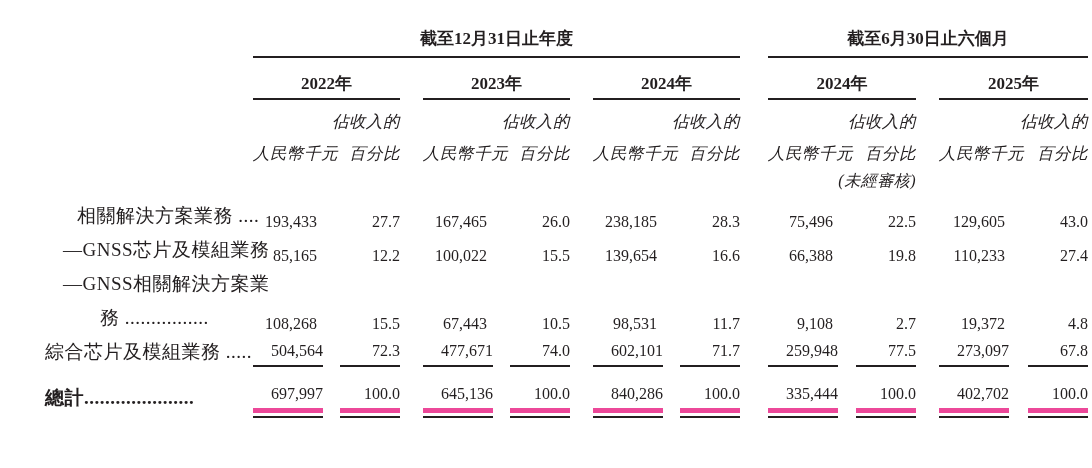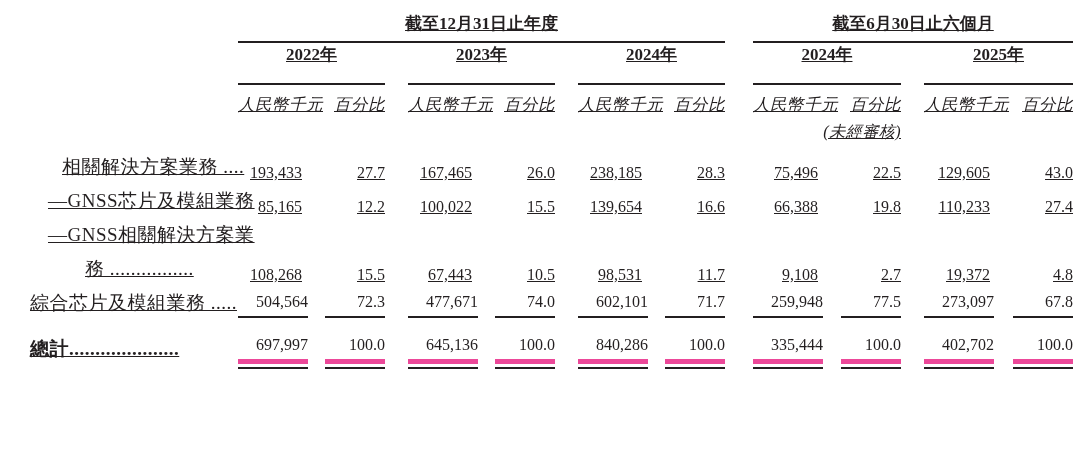--- a/index.html
+++ b/index.html
@@ -9,40 +9,39 @@
     width: 1092px; height: 468px;
     overflow: hidden;
     font-family: "Liberation Serif", "DejaVu Serif", serif;
     color: #231f20;
   }
   .page { width: 1092px; height: 468px; position: relative; }
   table.fin {
     border-collapse: collapse;
     table-layout: fixed;
     width: 1073px;
-    margin: 0;
-    text-decoration: underline;
+    margin: 15px;
   }
   td { padding: 0; vertical-align: bottom; overflow: visible; white-space: nowrap; }
 
   
   tr.grp td { height: 42px; }
   .grp-cell {
     text-align: center;
     font-weight: bold;
     font-size: 17px;
     padding-bottom: 6px;
     border-bottom: 2px solid #231f20;
   }
   tr.yr td { height: 42px; }
   .yr-cell {
     text-align: center;
     font-weight: bold;
     font-size: 17px;
-    padding-bottom: 17px;
+    padding-bottom: 3px;
     border-bottom: 2px solid #231f20;
   }
   tr.h1 td { height: 34px; }
   tr.h2 td { height: 32px; }
   tr.h3 td { height: 32px; vertical-align: middle; }
   .it {
     font-style: italic;
     font-size: 16.5px;
     text-align: right;
     letter-spacing: 0.5px;
@@ -133,20 +132,37 @@
     <td></td>
     <td class="yr-cell" colspan="2">2023年</td>
     <td></td>
     <td class="yr-cell" colspan="2">2024年</td>
     <td></td>
     <td class="yr-cell" colspan="2">2024年</td>
     <td></td>
     <td class="yr-cell" colspan="2">2025年</td>
   </tr>
 
+  <tr class="h1">
+    <td class="lbl"></td>
+    <td></td>
+          <td class="it">佔收入的</td>
+    <td></td>
+    <td></td>
+          <td class="it">佔收入的</td>
+    <td></td>
+    <td></td>
+          <td class="it">佔收入的</td>
+    <td></td>
+    <td></td>
+          <td class="it">佔收入的</td>
+    <td></td>
+    <td></td>
+          <td class="it">佔收入的</td>
+  </tr>
 
   <tr class="h2">
     <td class="lbl"></td>
     <td class="it">人民幣千元</td>
           <td class="it">百分比</td>
     <td></td>
     <td class="it">人民幣千元</td>
           <td class="it">百分比</td>
     <td></td>
     <td class="it">人民幣千元</td>

